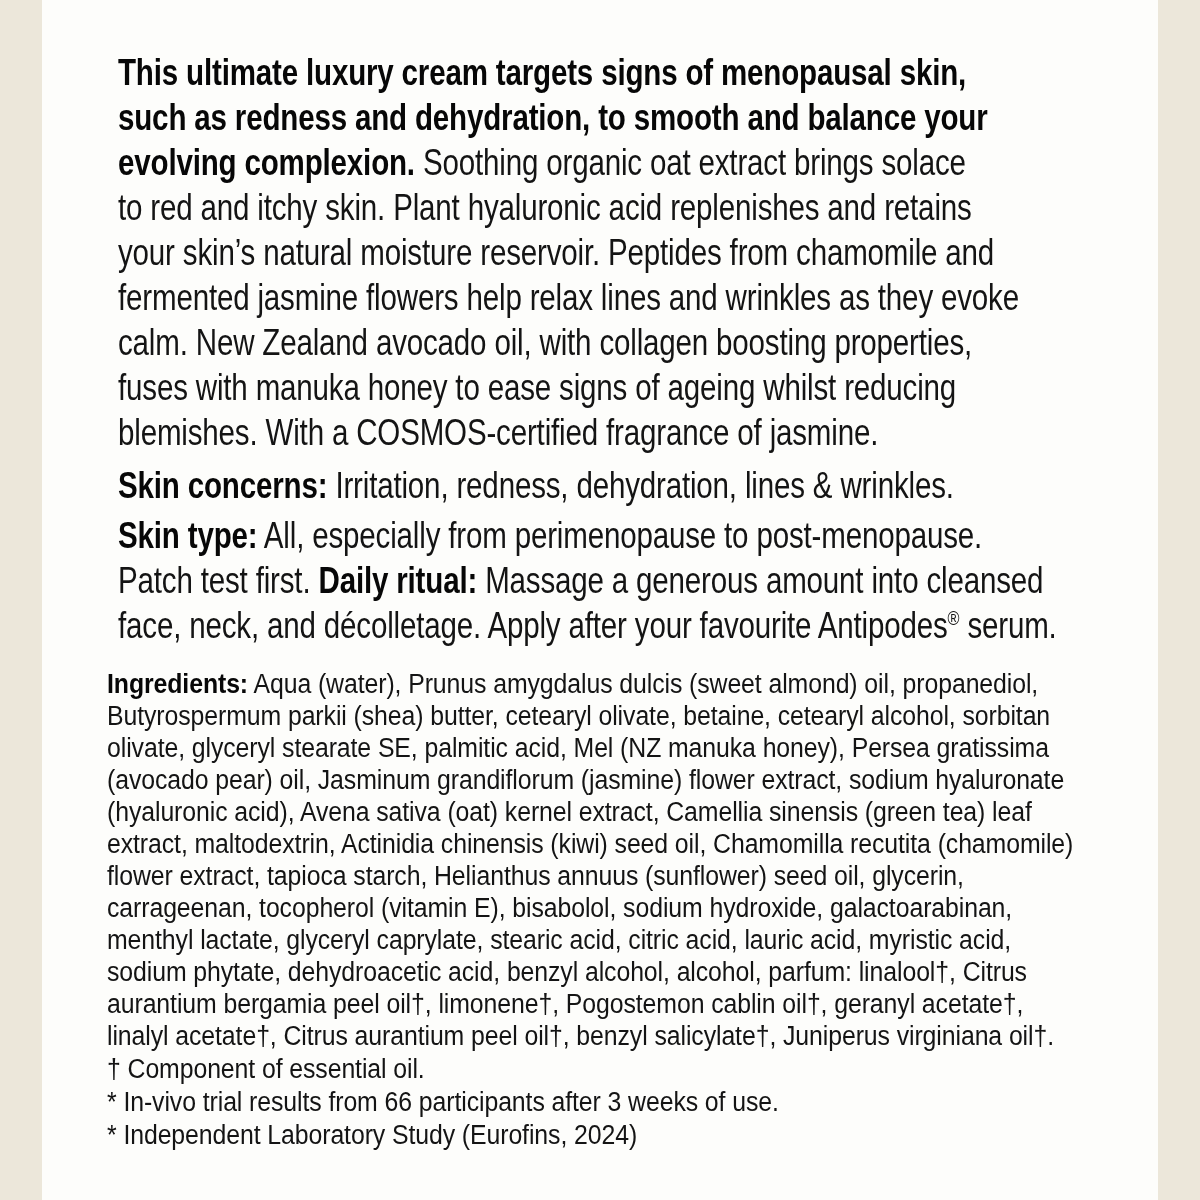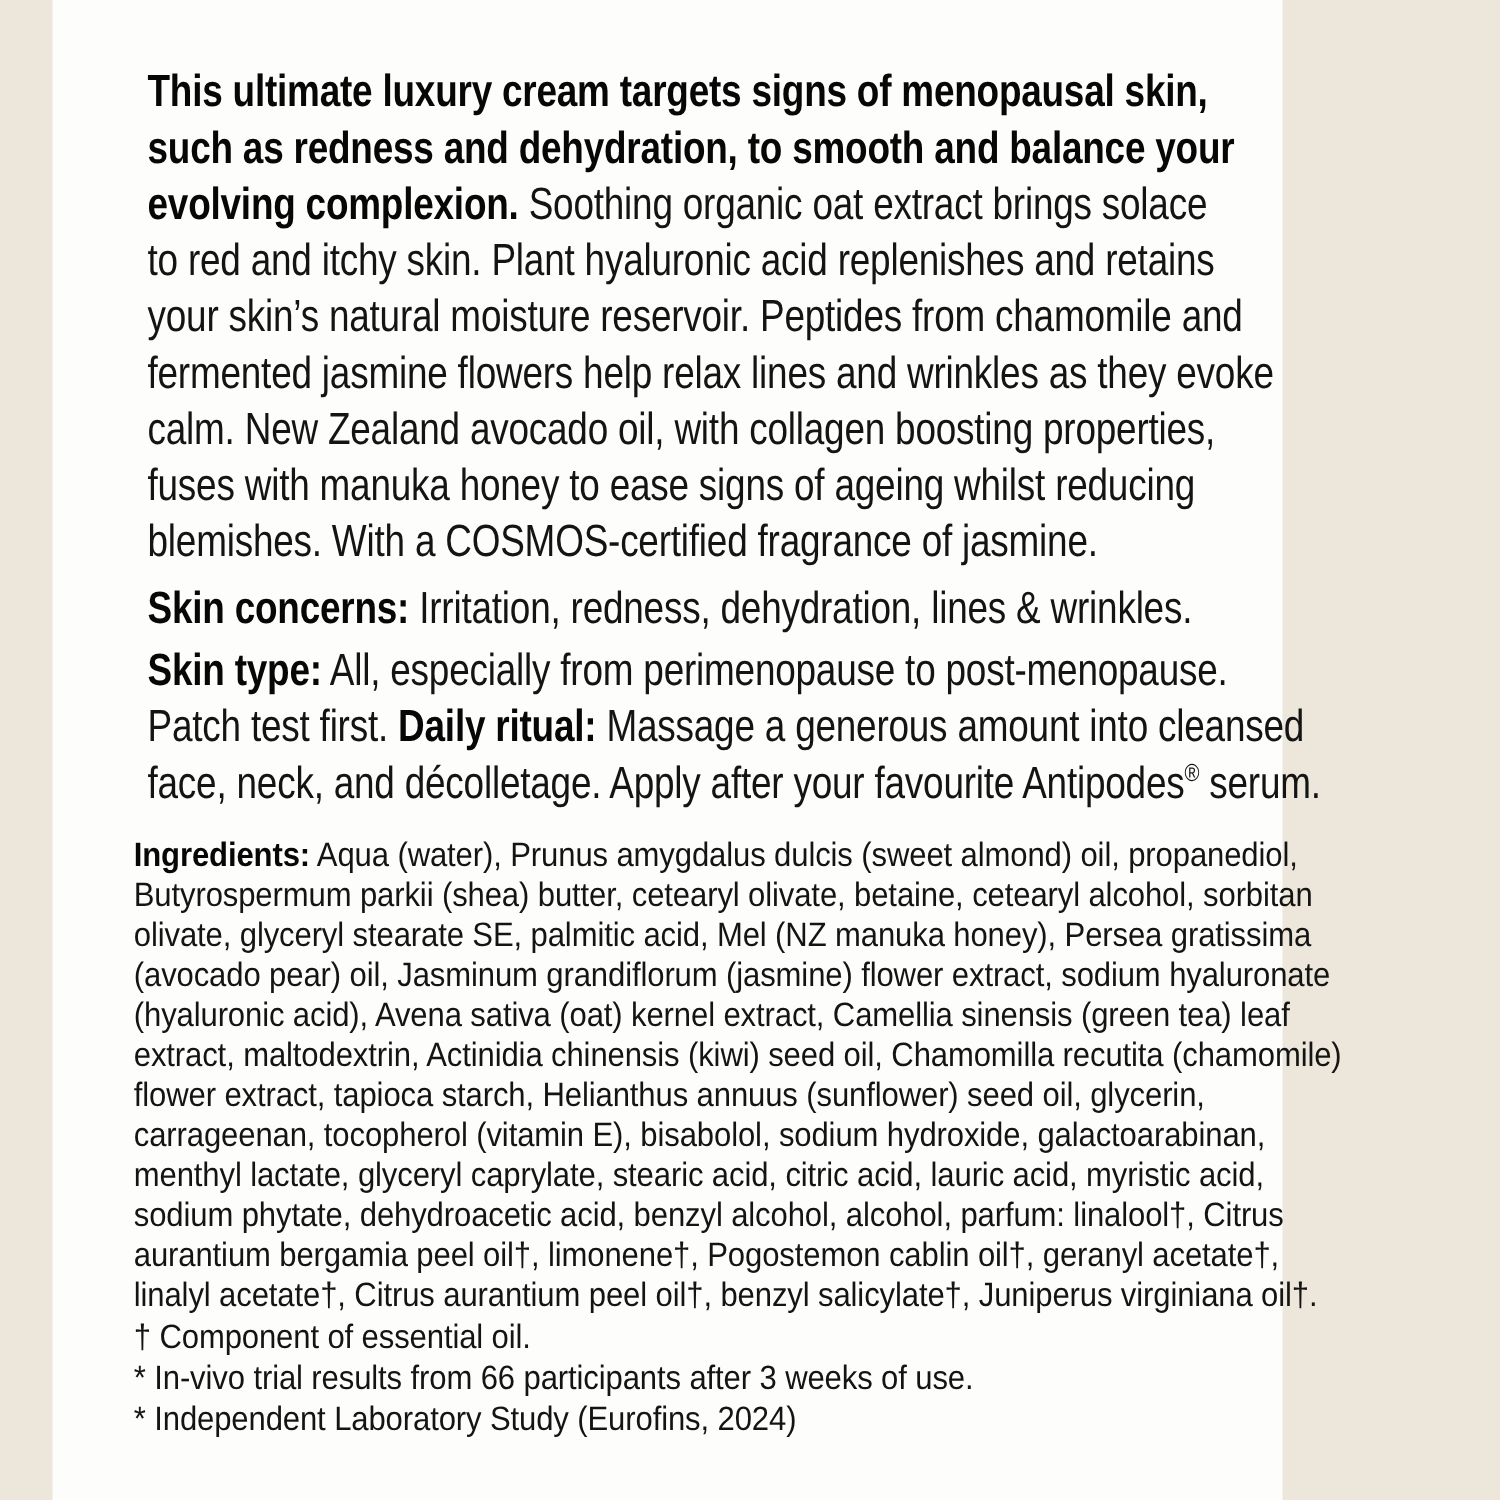--- a/index.html
+++ b/index.html
@@ -11,21 +11,21 @@
     overflow: hidden;
   }
   .side-strip {
     position: absolute; top: 0; bottom: 0; width: 42px;
     background: #ece7da;
   }
   #left-strip  { left: 0; }
   #right-strip { right: 0; }
   #panel {
     position: absolute; left: 42px; top: 0;
-    width: 984px; height: 1200px;
+    width: 1116px; height: 1200px;
     background: #fdfdfb;
     color: #141414;
   }
   .para {
     transform-origin: 0 0;
     white-space: nowrap;
   }
   .para .line { white-space: nowrap; }
   .big {
     font-size: 36px;

